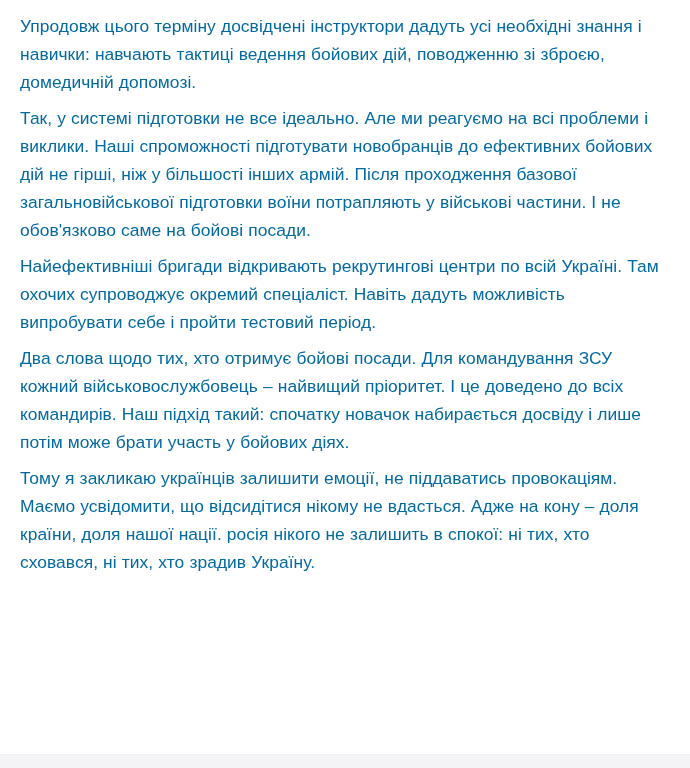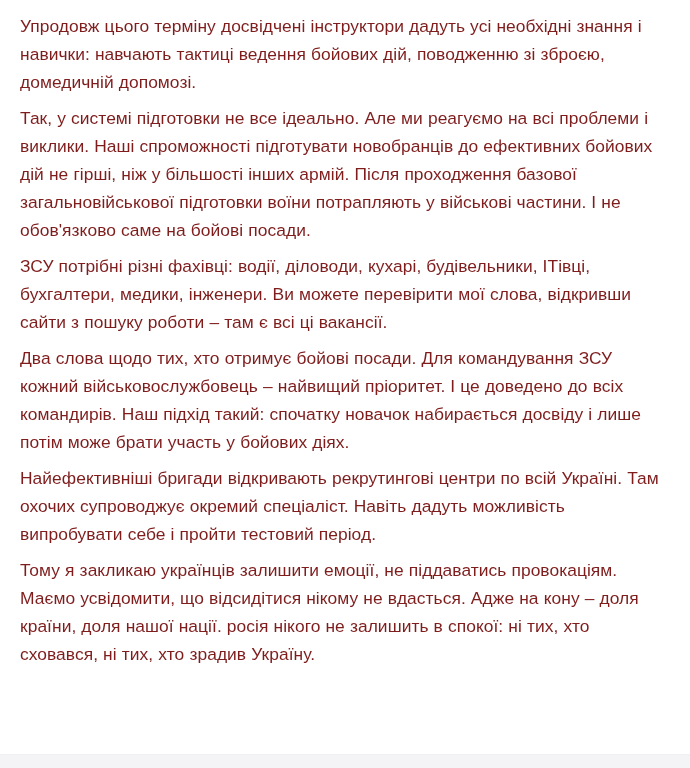--- a/index.html
+++ b/index.html
@@ -25,21 +25,21 @@
     position: relative;
   }
 
   .article {
     width: 652px;
   }
 
   .para {
     margin: 0 0 8px 0;
     padding: 0;
-    color: #7f1d1d;
+    color: #0369a1;
     font-size: 17.4px;
     line-height: 28px;
     letter-spacing: 0.05px;
     text-align: left;
     word-spacing: 0.2px;
     font-weight: 400;
     -webkit-font-smoothing: antialiased;
   }
 
   .para:last-of-type {
@@ -56,20 +56,19 @@
     border-top: 1px solid #f0f0f2;
   }
 </style>
 </head>
 <body>
 
 <div class="document">
   <div class="article">
     <p class="para">Упродовж цього терміну досвідчені інструктори дадуть усі необхідні знання і навички: навчають тактиці ведення бойових дій, поводженню зі зброєю, домедичній допомозі.</p>
     <p class="para">Так, у системі підготовки не все ідеально. Але ми реагуємо на всі проблеми і виклики. Наші спроможності підготувати новобранців до ефективних бойових дій не гірші, ніж у більшості інших армій. Після проходження базової загальновійськової підготовки воїни потрапляють у військові частини. І не обов'язково саме на бойові посади.</p>
-    <p class="para">ЗСУ потрібні різні фахівці: водії, діловоди, кухарі, будівельники, ІТівці, бухгалтери, медики, інженери. Ви можете перевірити мої слова, відкривши сайти з пошуку роботи – там є всі ці вакансії.</p>
+    <p class="para">Найефективніші бригади відкривають рекрутингові центри по всій Україні. Там охочих супроводжує окремий спеціаліст. Навіть дадуть можливість випробувати себе і пройти тестовий період.</p>
     <p class="para">Два слова щодо тих, хто отримує бойові посади. Для командування ЗСУ кожний військовослужбовець – найвищий пріоритет. І це доведено до всіх командирів. Наш підхід такий: спочатку новачок набирається досвіду і лише потім може брати участь у бойових діях.</p>
-    <p class="para">Найефективніші бригади відкривають рекрутингові центри по всій Україні. Там охочих супроводжує окремий спеціаліст. Навіть дадуть можливість випробувати себе і пройти тестовий період.</p>
     <p class="para">Тому я закликаю українців залишити емоції, не піддаватись провокаціям. Маємо усвідомити, що відсидітися нікому не вдасться. Адже на кону – доля країни, доля нашої нації. росія нікого не залишить в спокої: ні тих, хто сховався, ні тих, хто зрадив Україну.</p>
 
   </div>
   <div class="bottom-band"></div>
 </div>
 
 </body></html>

